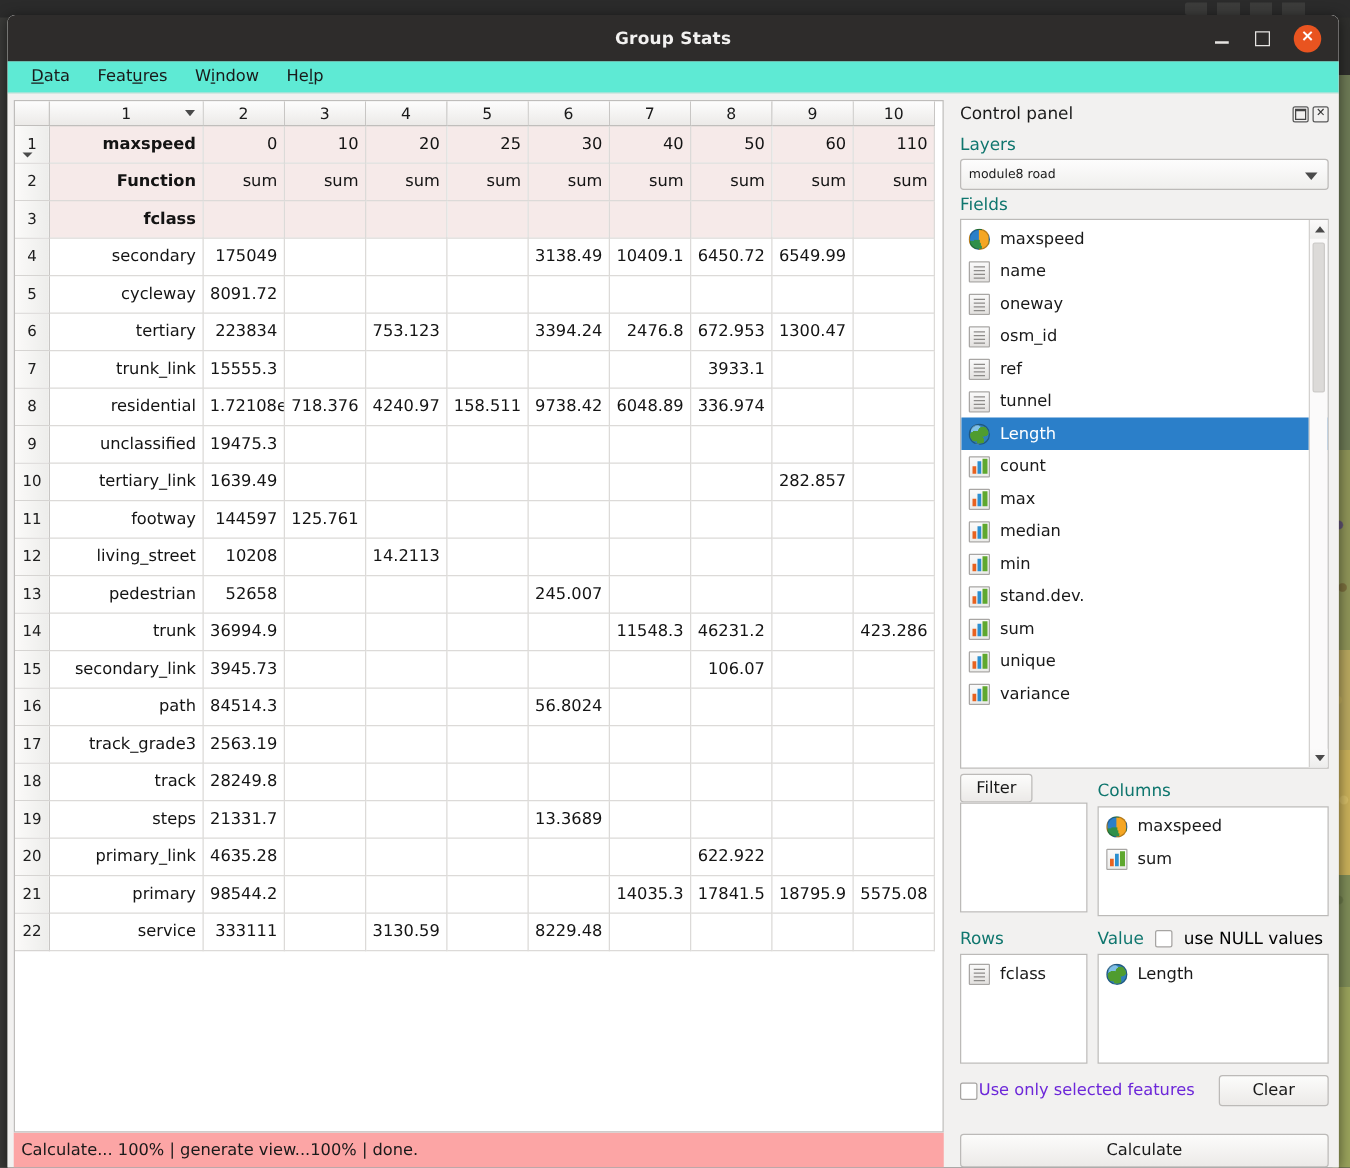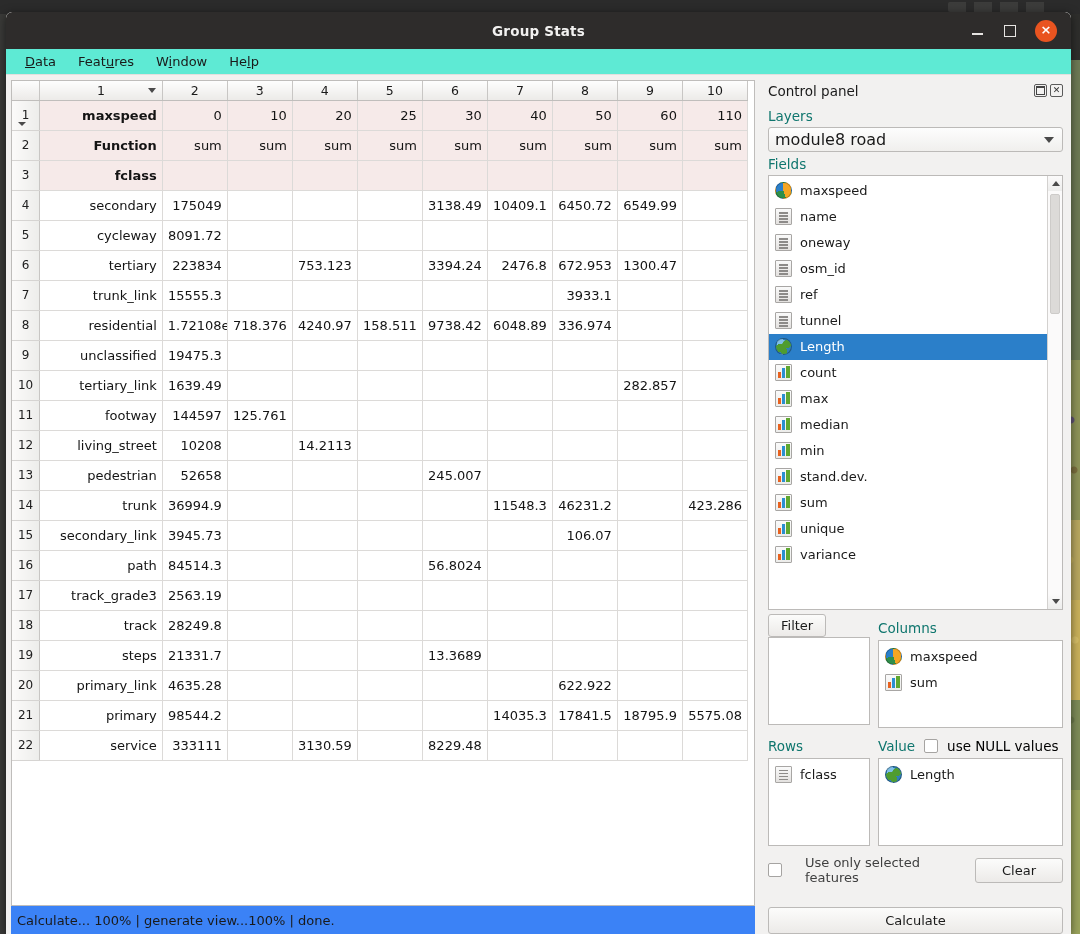--- a/index.html
+++ b/index.html
@@ -209,21 +209,21 @@
   td.cell.center { text-align: center; }
   td.cell.leftbold { text-align: left; font-weight: bold; }
 
   #status {
     flex: 0 0 auto;
     height: 28px;
     display: flex; align-items: center;
     padding-left: 6px;
     font-size: 13px;
     color: #1a1a1a;
-    background: #3b82f6;
+    background: #fca5a5;
     text-align: right;
   }
 
   
   #control-panel {
     flex: 1 1 auto;
     background: #f2f1f0;
     padding: 6px 8px 0 8px;
     display: flex; flex-direction: column;
     min-height: 0;
@@ -248,21 +248,21 @@
   }
   .cp-label { font-size: 13.5px; color: #0f766e; margin: 4px 0 3px; }
 
   .combo {
     height: 25px;
     background: linear-gradient(#fdfdfd,#f0efed);
     border: 1px solid #bcbab8;
     border-radius: 3px;
     display: flex; align-items: center;
     padding: 0 6px;
-    font-size: 16px; color: #1a1a1a;
+    font-size: 10px; color: #1a1a1a;
     position: relative;
   }
   .combo .arrow {
     position: absolute; right: 8px; top: 50%; margin-top: -2px;
     width: 0; height: 0;
     border-left: 5px solid transparent;
     border-right: 5px solid transparent;
     border-top: 6px solid #4a4a4a;
   }
 
@@ -344,21 +344,21 @@
   .btn {
     background: linear-gradient(#fcfcfb,#eceae8);
     border: 1px solid #bcbab8;
     border-radius: 3px;
     font-size: 13px; color: #1a1a1a;
     padding: 3px 12px;
     text-align: center;
     cursor: default;
   }
   .smallbox { height: 88px; }
-  .checkrow { display: flex; align-items: center; gap: 23px; font-size: 13px; color:#404040; }
+  .checkrow { display: flex; align-items: center; gap: 1px; font-size: 13px; color:#6d28d9; }
   .checkbox {
     width: 14px; height: 14px;
     border: 1px solid #a6a4a2;
     background: #ffffff;
     border-radius: 2px;
     flex: 0 0 14px;
   }
 </style>
 </head>
 <body>

